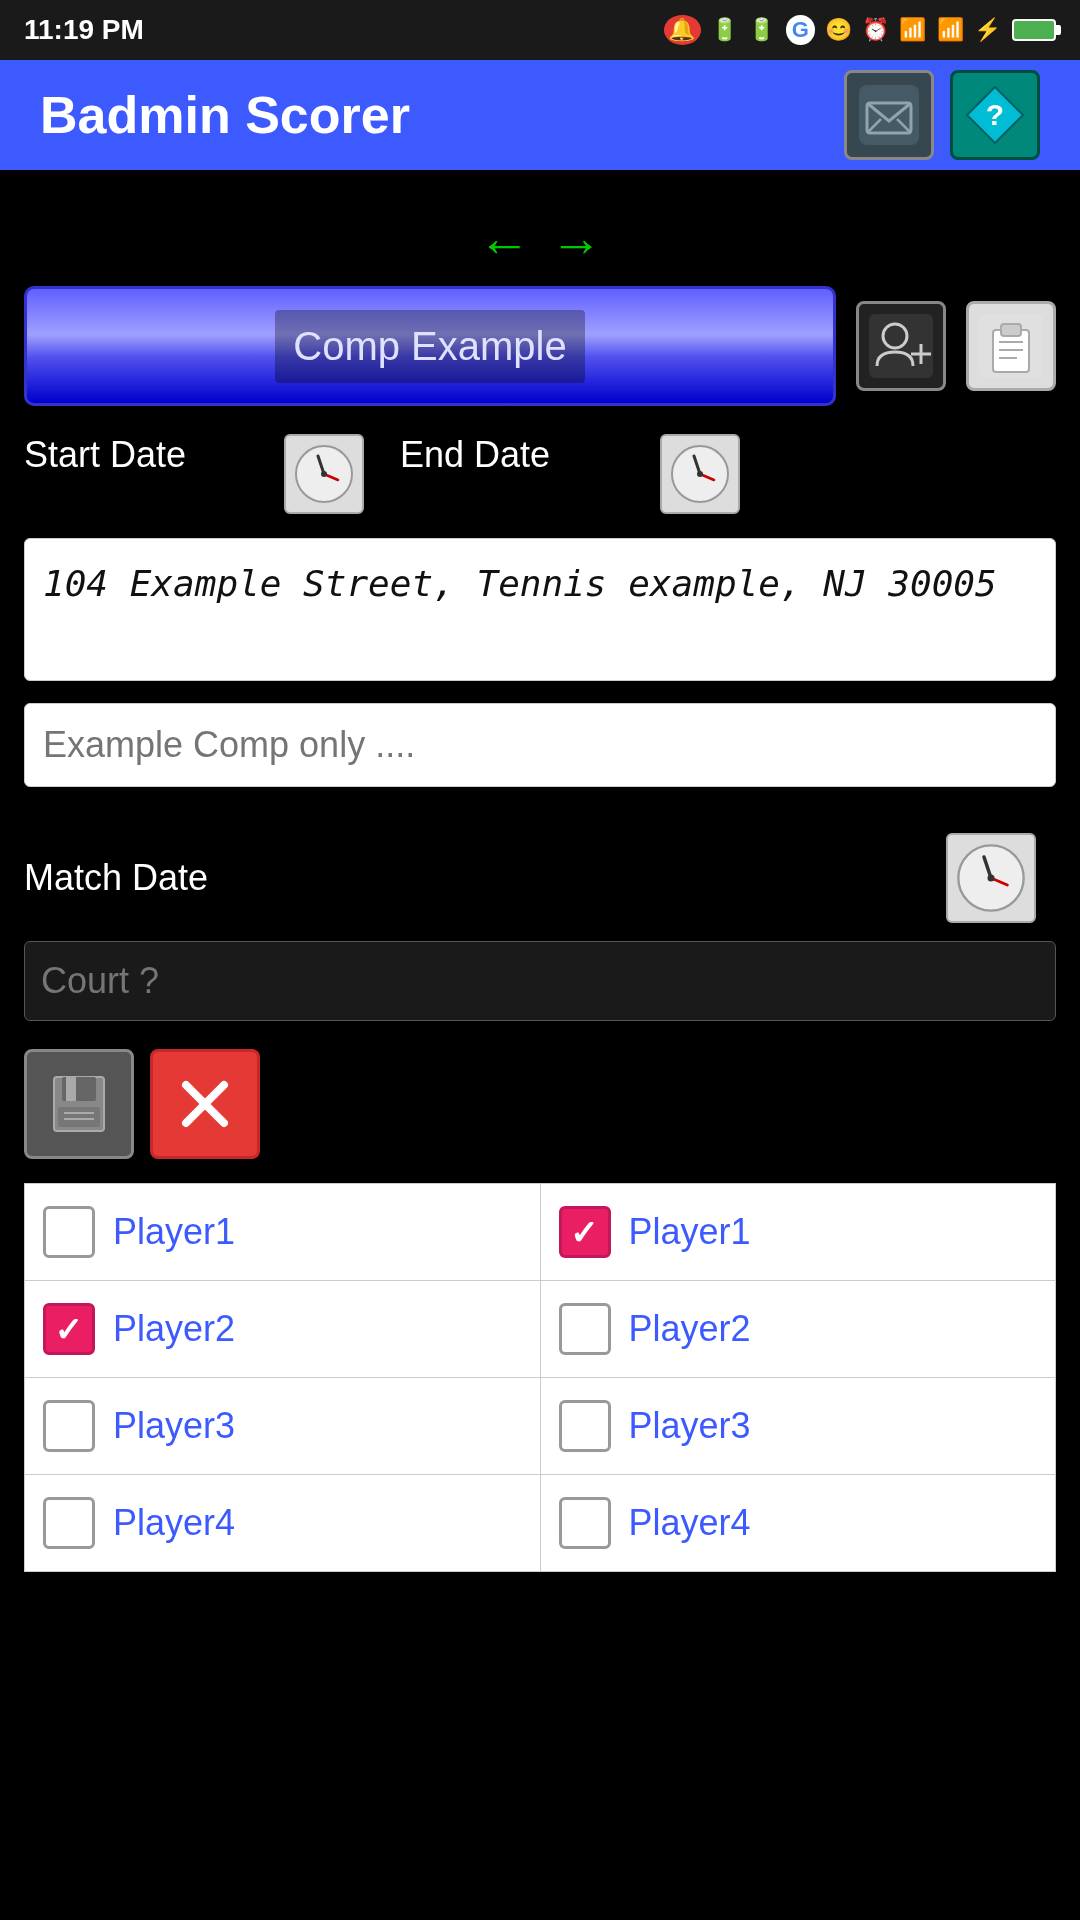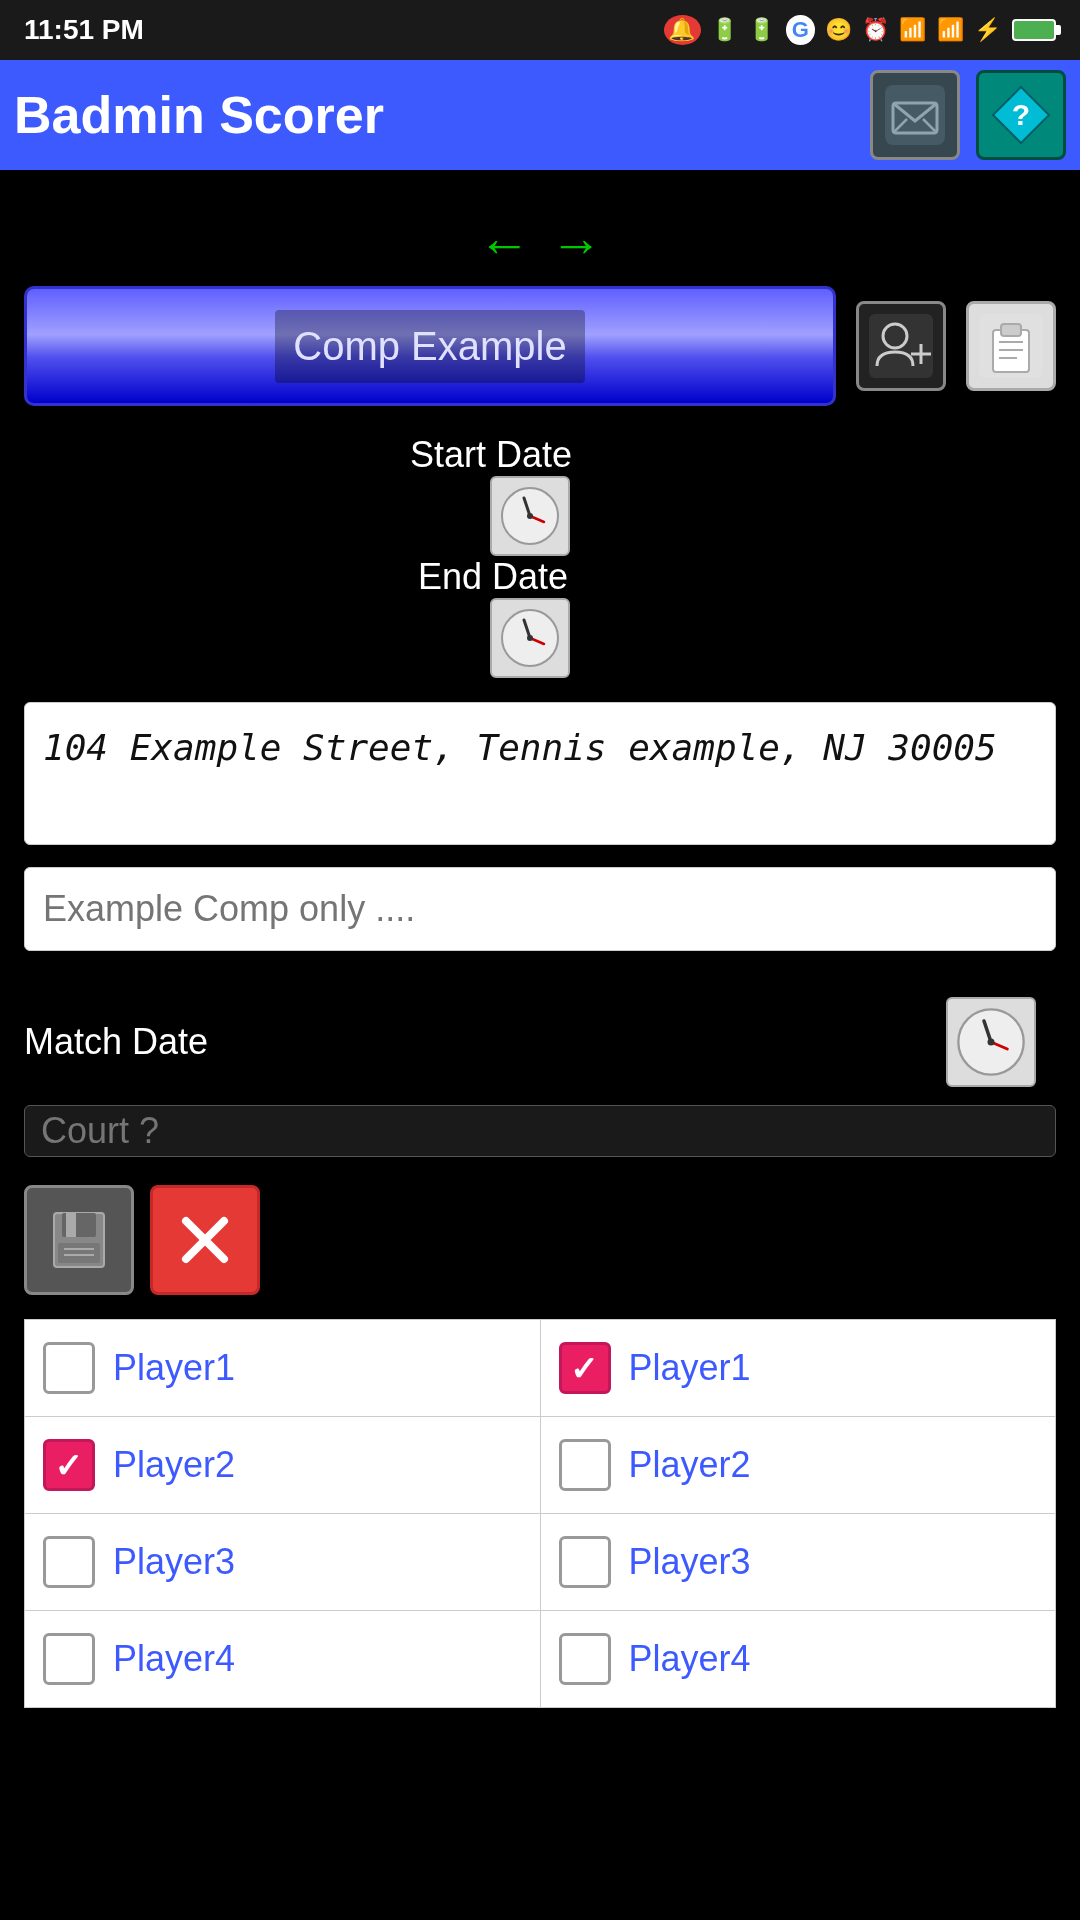--- a/index.html
+++ b/index.html
@@ -56,21 +56,21 @@
     }
 
     
     .app-bar {
       width: 100%;
       height: 110px;
       background: #3d5afe;
       display: flex;
       align-items: center;
       justify-content: space-between;
-      padding: 0 14px;
+      padding: 0 40px;
     }
     .app-title {
       font-size: 52px;
       font-weight: bold;
       color: #fff;
     }
     .app-bar-icons {
       display: flex;
       gap: 16px;
     }
@@ -141,23 +141,21 @@
       align-items: center;
       justify-content: center;
       font-size: 44px;
       cursor: pointer;
       color: #fff;
     }
 
     
     .date-row {
       display: flex;
-      align-items: center;
       margin: 10px 0 24px 0;
-      flex-direction: column;
     }
     .date-label {
       font-size: 36px;
       color: #fff;
       min-width: 260px;
     }
     .clock-icon {
       width: 80px;
       height: 80px;
       border-radius: 6px;
@@ -203,21 +201,21 @@
     .court-round-row {
       display: flex;
       gap: 20px;
       margin-bottom: 28px;
     }
     .court-input, .round-input {
       flex: 1;
       background: #1a1a1a;
       border: 1px solid #555;
       border-radius: 6px;
-      padding: 4px 16px;
+      padding: 18px 16px;
       font-size: 36px;
       color: #22c55e;
       outline: none;
     }
 
     
     .action-btn-row {
       display: flex;
       gap: 16px;
       margin-bottom: 24px;
@@ -304,21 +302,21 @@
     
     .clock-svg {
       width: 60px;
       height: 60px;
     }
   </style>
 </head>
 <body>
 
 <div class="status-bar">
-  <span class="status-time">11:51 PM</span>
+  <span class="status-time">11:19 PM</span>
   <div class="status-icons">
     <span style="font-size:22px; background:#e53935; border-radius:50%; padding:2px 5px;">🔔</span>
     <span style="font-size:22px; color:#4caf50;">🔋</span>
     <span style="font-size:22px; color:#4caf50;">🔋</span>
     <span style="font-size:22px; background:#fff; border-radius:50%; padding:2px 6px; color:#4285f4; font-weight:bold;">G</span>
     <span style="font-size:22px;">😊</span>
     <span style="font-size:22px;">⏰</span>
     <span style="font-size:22px;">📶</span>
     <span style="font-size:22px;">📶</span>
     <span style="font-size:22px;">⚡</span>

